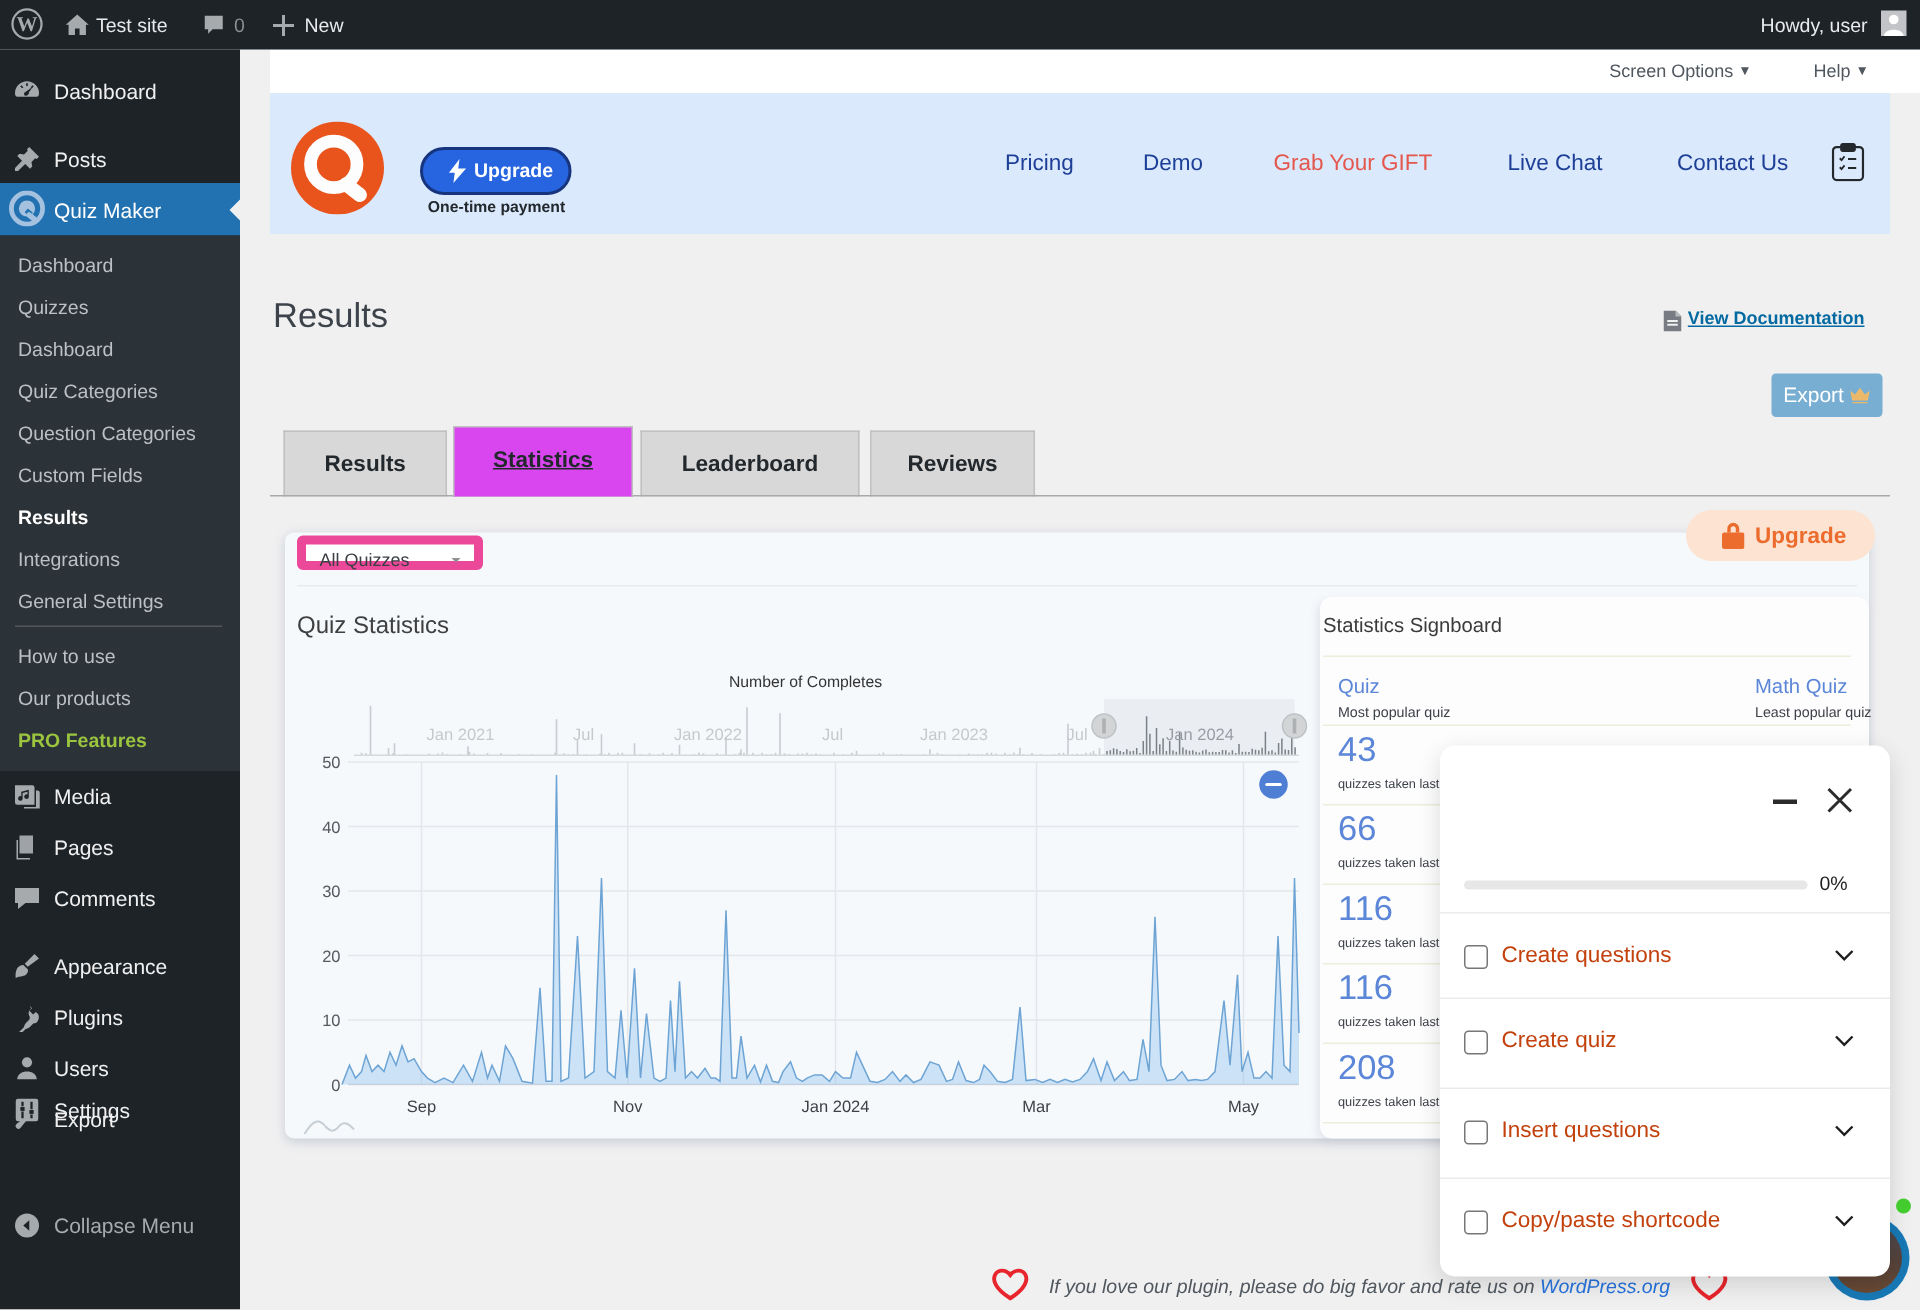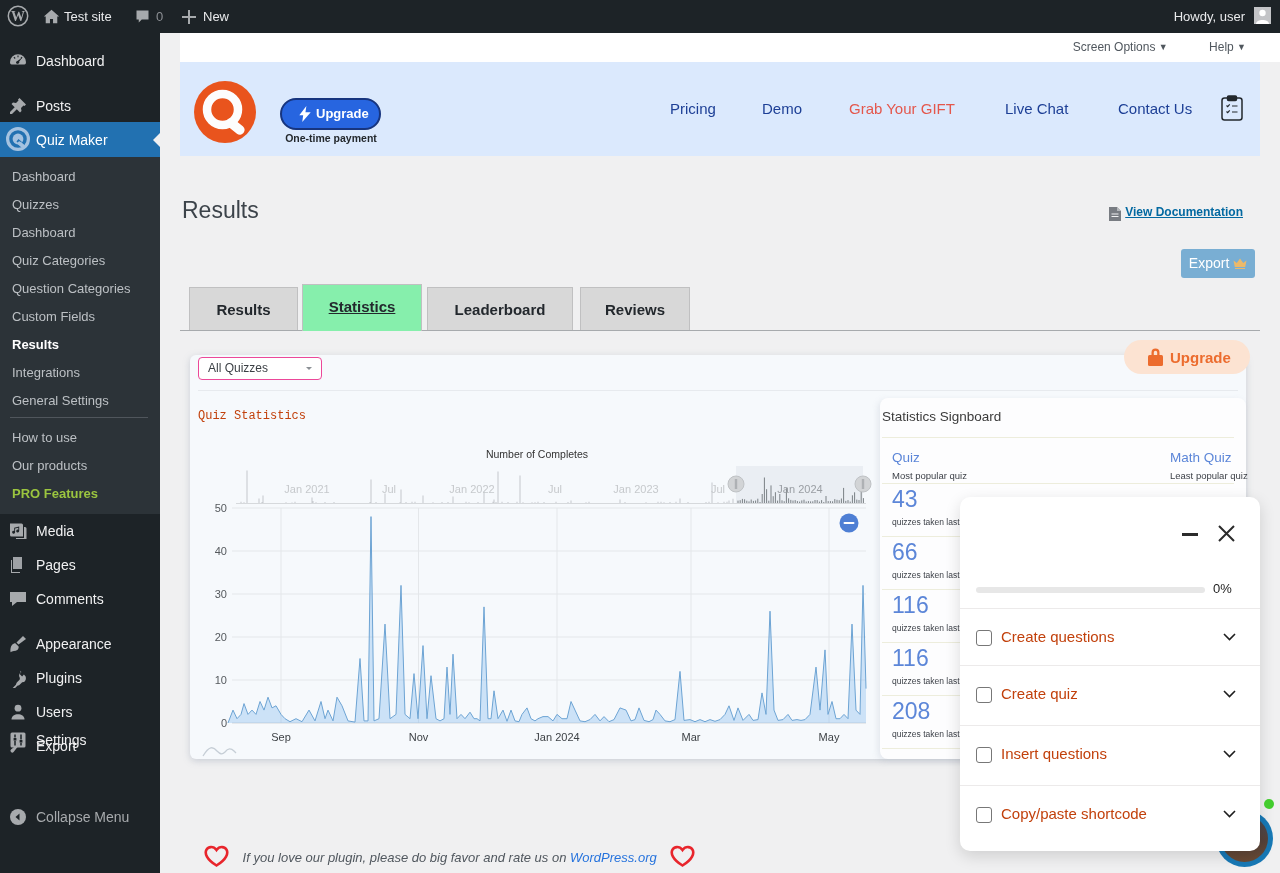--- a/index.html
+++ b/index.html
@@ -27,48 +27,48 @@
   #screenmeta { position:absolute; top:33px; right:34px; height:29px; line-height:29px; font-size:12px; color:#50575e; }
   #banner { position:absolute; left:180px; top:62px; width:1080px; height:94px; background:#dbe9fd; }
   .bnav { font-size:15px; color:#1d3f96; font-weight:400; }
   #pgtitle { position:absolute; left:182px; top:197px; font-size:23px; color:#3c434a; font-weight:400; }
   #viewdoc { position:absolute; right:37px; top:205px; font-size:12px; color:#0369a1; white-space:nowrap;font-weight:bold; }
   #exportbtn { position:absolute; left:1181px; top:249px; width:74px; height:29px; background:#79aed3; border-radius:3px; color:#fff; font-size:14px; text-align:center; line-height:29px; }
   
   .tab { position:absolute; top:287px; height:44px; background:#d8d8d8; border:1px solid #c0c0c1; border-bottom:none; font-size:15px; font-weight:bold; color:#23282d; text-align:center; }
   .tab span { display:inline-block; margin-top:13px; }
   #tabline { position:absolute; left:180px; top:330px; width:1080px; height:1px; background:#a7aaad; }
-  #tabactive { background:#86efac; height:47px; top:284px; z-index:5; }
+  #tabactive { background:#d946ef; height:47px; top:284px; z-index:5; }
   #tabactive span { text-decoration:underline; }
   
   #panel { position:absolute; left:190px; top:355px; width:1056px; height:404px; background:#f6f9fc; border-radius:6px; box-shadow:0 2px 7px rgba(130,140,160,0.35); }
-  #selbox { position:absolute; left:8px; top:2px; width:124px; height:23px; background:#fff; border:1px solid #ec4899; border-radius:4px; font-size:12px; color:#3a3f44; line-height:21px; padding-left:9px; }
+  #selbox { position:absolute; left:8px; top:2px; width:124px; height:23px; background:#fff; border:6px solid #ec4899; border-radius:4px; font-size:12px; color:#3a3f44; line-height:21px; padding-left:9px; }
   #selbox:after { content:""; position:absolute; right:9px; top:9px; border:3.5px solid transparent; border-top-color:#8b9095; }
   #panelhr { position:absolute; left:8px; top:35px; width:1040px; height:1px; background:#e7eaee; }
-  .ptitle { position:absolute; top:54px; font-size:12px; color:#c2410c;font-family:Liberation Mono, monospace; }
+  .ptitle { position:absolute; top:54px; font-size:16px; color:#404040; }
   
   #signboard { position:absolute; left:690px; top:43px; width:366px; height:361px; background:#fdfdfe; border-radius:8px; box-shadow:-2px 2px 6px rgba(140,150,165,0.18); }
   .sb-sep { position:absolute; left:2px; width:352px; height:1px; background:#ededdc; }
   .sb-num { position:absolute; left:12px; font-size:23px; color:#5c86d8; }
   .sb-lbl { position:absolute; left:12px; font-size:8.5px; color:#3b3f46; white-space:nowrap; }
   
   #upgpill { position:absolute; left:1124px; top:340px; width:126px; height:34px; background:#fce3d2; border-radius:17px; z-index:6; }
   #upgpill .t { position:absolute; left:46px; top:9px; font-size:15px; font-weight:bold; color:#ec6c2e; }
   
   #modal { position:absolute; left:960px; top:497px; width:300px; height:354px; background:#fff; border-radius:10px; box-shadow:0 5px 16px rgba(0,0,0,0.14); z-index:30; }
   .mrow { position:absolute; left:0; width:300px; height:60px; }
   .mrow .cb { position:absolute; left:16px; top:22px; width:16px; height:16px; border:1.5px solid #777; border-radius:3px; background:#fff; }
   .mrow .lab { position:absolute; left:41px; top:20px; font-size:15px; color:#c2410c; }
   .msep { position:absolute; left:0; width:300px; height:1px; background:#eceaea; }
   
   #chatdot { position:absolute; left:1264px; top:799px; width:10px; height:10px; border-radius:50%; background:#43cc2e; z-index:35; }
   #chatcirc { position:absolute; left:1216px; top:810px; width:57px; height:57px; border-radius:50%; background:#1879b6; z-index:20; }
   #chatcirc .inner { position:absolute; left:5px; top:5px; width:47px; height:47px; border-radius:50%; background:linear-gradient(180deg,#4b4a52 0%,#55423a 55%,#6b4a33 100%); overflow:hidden; }
   
-  #footer { position:absolute; left:160px; top:845px; width:992px; height:28px; font-size:13px; font-style:italic; color:#50575e; text-align:left;margin-left:44px; }
+  #footer { position:absolute; left:160px; top:845px; width:992px; height:28px; font-size:13px; font-style:italic; color:#50575e; text-align:right; }
 </style>
 </head>
 <body>
 
 <div id="adminbar">
   <svg class="abs" style="left:7px;top:5px" width="22" height="22" viewBox="0 0 22 22">
     <circle cx="11" cy="11" r="9.7" fill="none" stroke="#a7aaad" stroke-width="1.5"></circle>
     <text x="11" y="15.6" font-size="14" font-weight="bold" fill="#a7aaad" text-anchor="middle" font-family="Liberation Serif, serif">W</text>
   </svg>
   <svg class="abs" style="left:43px;top:8px" width="17" height="17" viewBox="0 0 20 20" fill="#a7aaad">

